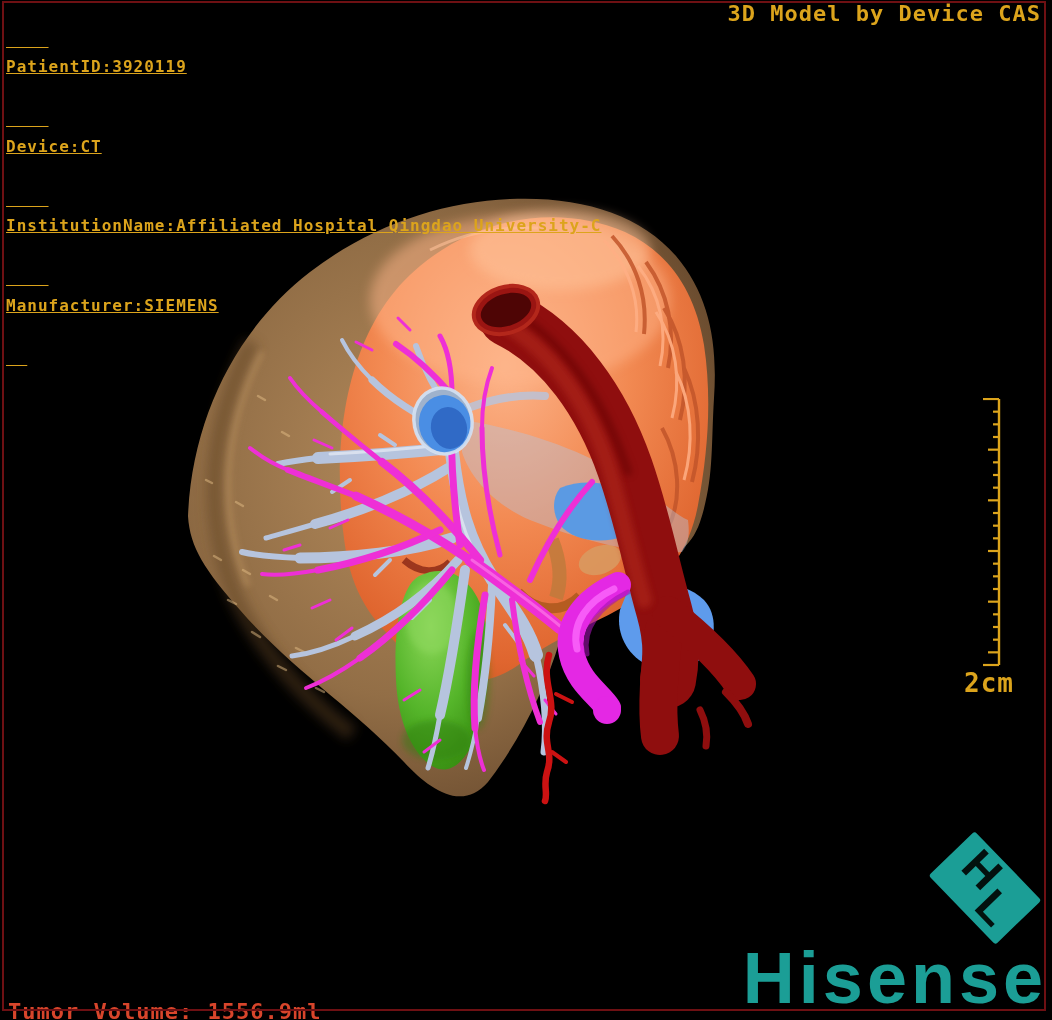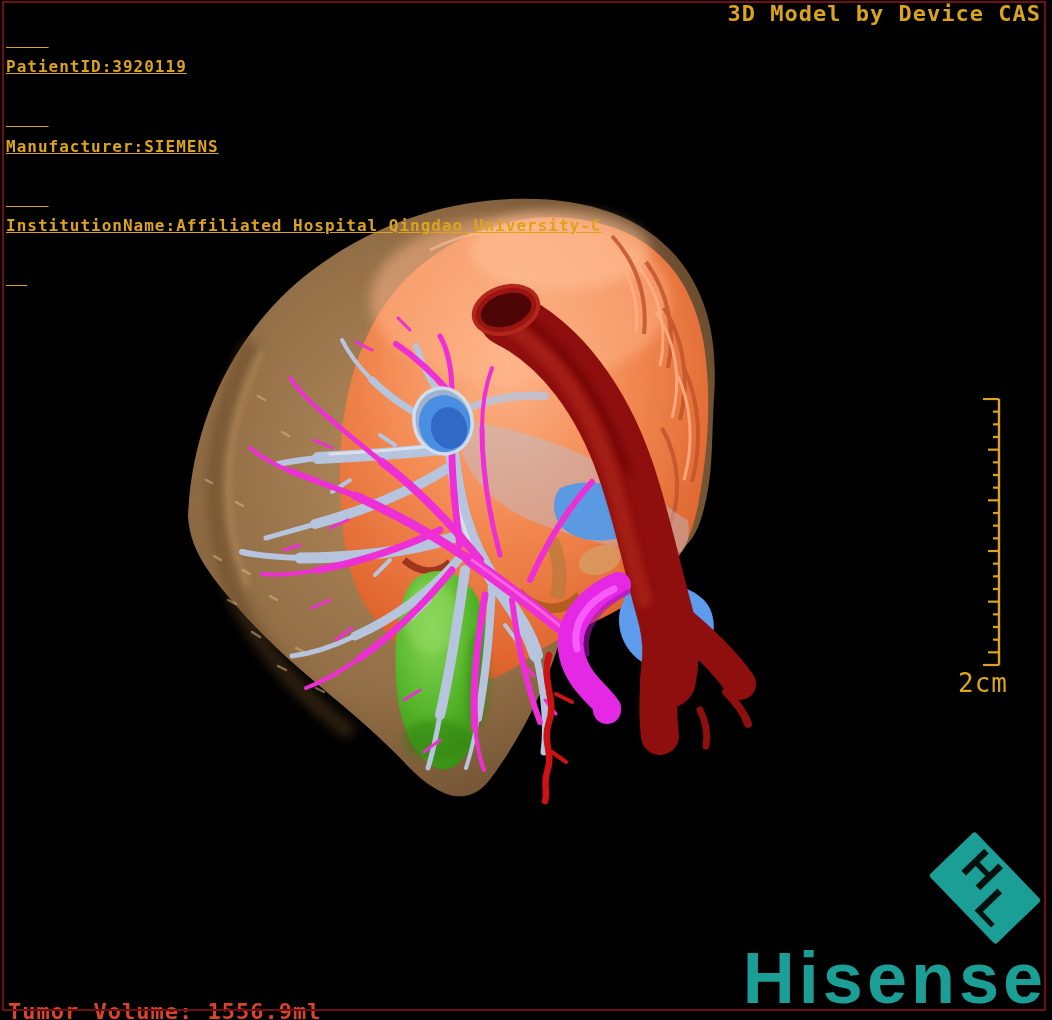--- a/index.html
+++ b/index.html
@@ -28,22 +28,22 @@
     font-size:22px;font-weight:bold;line-height:26.5px;letter-spacing:1px;
     white-space:pre;
   }
   .volumes{
     position:absolute;left:8px;top:944px;z-index:30;
     font-size:22px;font-weight:bold;line-height:27px;letter-spacing:1px;white-space:pre;
   }
   .volumes .tumor{color:var(--tumor-text-red,#D8452B);}
   .scalebar{position:absolute;left:975px;top:398px;z-index:30;}
   .scale-label{
-    position:absolute;left:958px;top:668px;width:62px;text-align:left;z-index:30;
-    color:var(--annotation-gold,#DCA41C);font-size:26px;font-weight:normal;letter-spacing:1px;
+    position:absolute;left:958px;top:668px;width:62px;text-align:center;z-index:30;
+    color:var(--annotation-gold,#DCA41C);font-size:26px;font-weight:bold;letter-spacing:1px;
   }
   .brand-word{
     position:absolute;right:5px;top:942px;z-index:30;
     font-family:"Liberation Sans","DejaVu Sans",sans-serif;
     font-weight:800;font-size:72px;letter-spacing:4px;line-height:1;
     color:var(--brand-teal,#1B9E96);
   }
   .brand-logo{
     position:absolute;left:937px;top:856px;width:96px;height:64px;z-index:30;
     background:var(--brand-teal,#1B9E96);
@@ -236,22 +236,23 @@
     <g fill="none" stroke-linecap="round">
       <path stroke-width="26" d="M618 585 C585 600 565 625 572 655 C578 682 600 695 608 708" stroke="#E428E4"></path>
       <circle cx="607" cy="710" r="14" stroke="none" fill="#E428E4"></circle>
       <path stroke="#FF70FF" stroke-width="7" opacity="0.7" d="M614 589 C588 601 571 623 577 649"></path>
       <path stroke="#A313B3" stroke-width="5" opacity="0.6" d="M628 592 C600 606 582 628 587 654"></path>
     </g>
   </svg>
 
   <div class="meta-block">
     <div>PatientID:3920119</div>
+    <div>Device:CT</div>
+    <div>InstitutionName:Affiliated Hospital Qingdao University-C</div>
     <div>Manufacturer:SIEMENS</div>
-    <div>InstitutionName:Affiliated Hospital Qingdao University-C</div>
   </div>
 
   <div class="app-title">3D Model by Device CAS</div>
 
   <div class="volumes">
     <div class="tumor">Tumor Volume: 1556.9ml</div>
     
   </div>
 
   <svg id="scalebar-svg" class="scalebar" width="28" height="270" viewBox="0 0 28 270" xmlns="http://www.w3.org/2000/svg">

